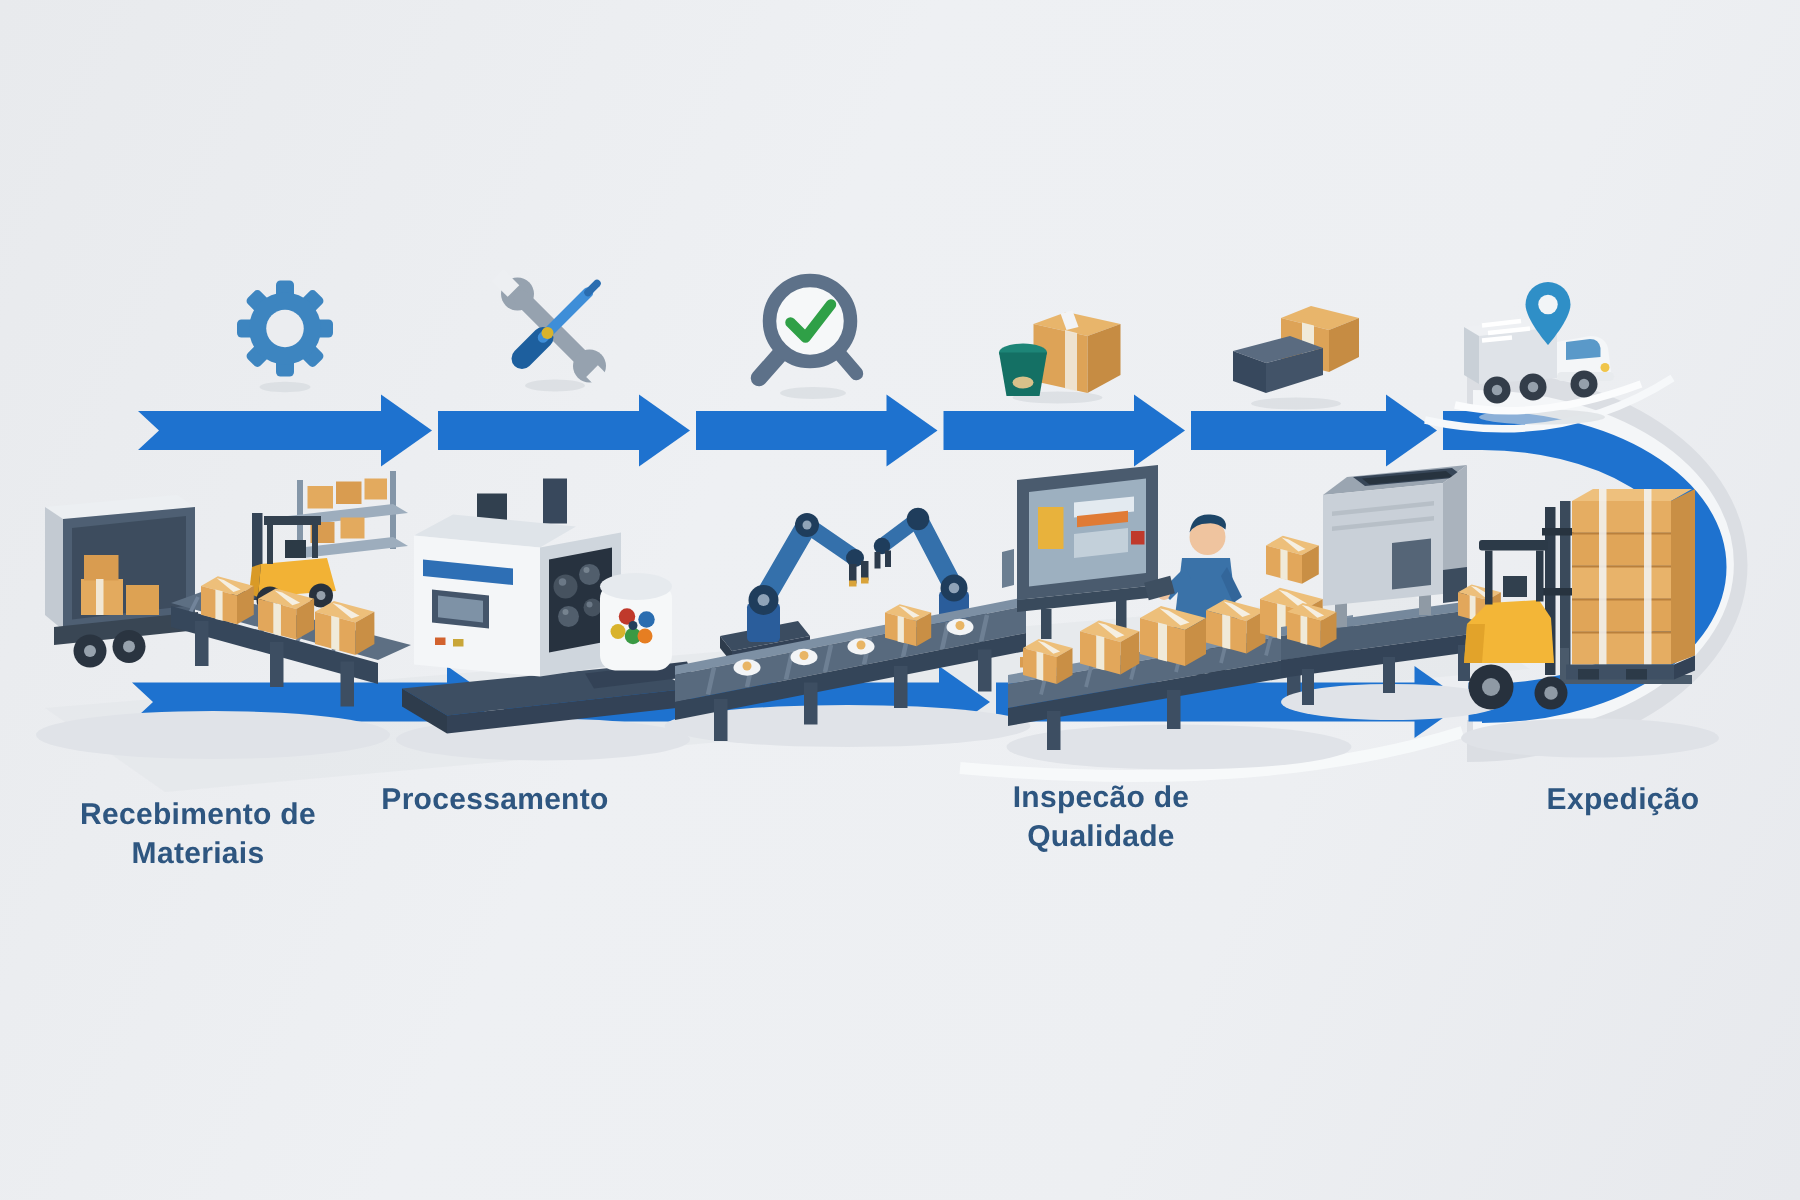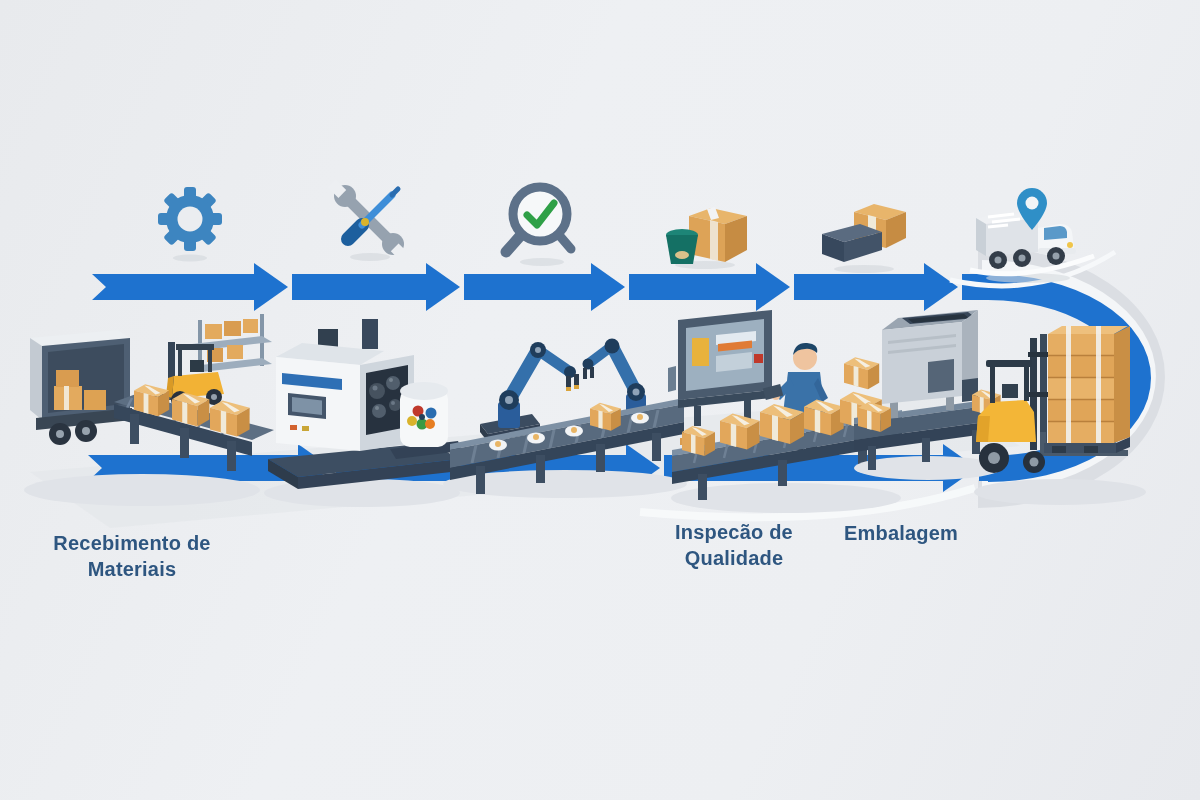--- a/index.html
+++ b/index.html
@@ -427,16 +427,17 @@
       <rect x="98" y="14" width="5" height="117" fill="#f2f4f6" opacity="0.85"></rect>
       <rect x="128" y="14" width="5" height="117" fill="#f2f4f6" opacity="0.85"></rect>
       <rect x="76" y="131" width="72" height="10" fill="#3f5064"></rect>
       <rect x="84" y="134" width="14" height="7" fill="#2c3a48"></rect>
       <rect x="116" y="134" width="14" height="7" fill="#2c3a48"></rect>
       <polygon points="148,131 162,125 162,135 148,141" fill="#334256"></polygon>
     </g>
   </svg>
 
   <div class="abs label" style="left:132px;top:530px;width:170px">Recebimento de Materiais</div>
+  <div class="abs label" style="left:330px;top:520px;width:220px">Processamento</div>
   <div class="abs label" style="left:734px;top:519px;width:150px">Inspecão de Qualidade</div>
-  <div class="abs label" style="left:901px;top:520px;width:180px">Embalagem</div>
+  <div class="abs label" style="left:1082px;top:520px;width:180px">Expedição</div>
 
 </div>
 
 </body></html>

